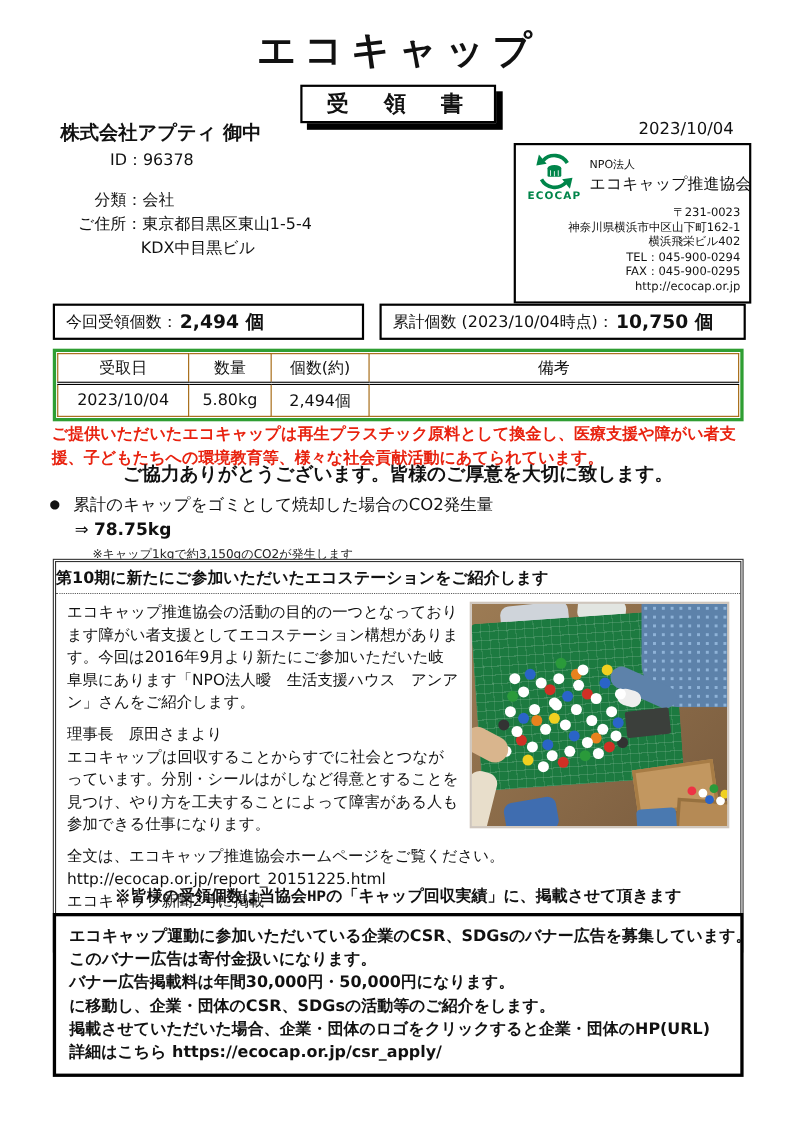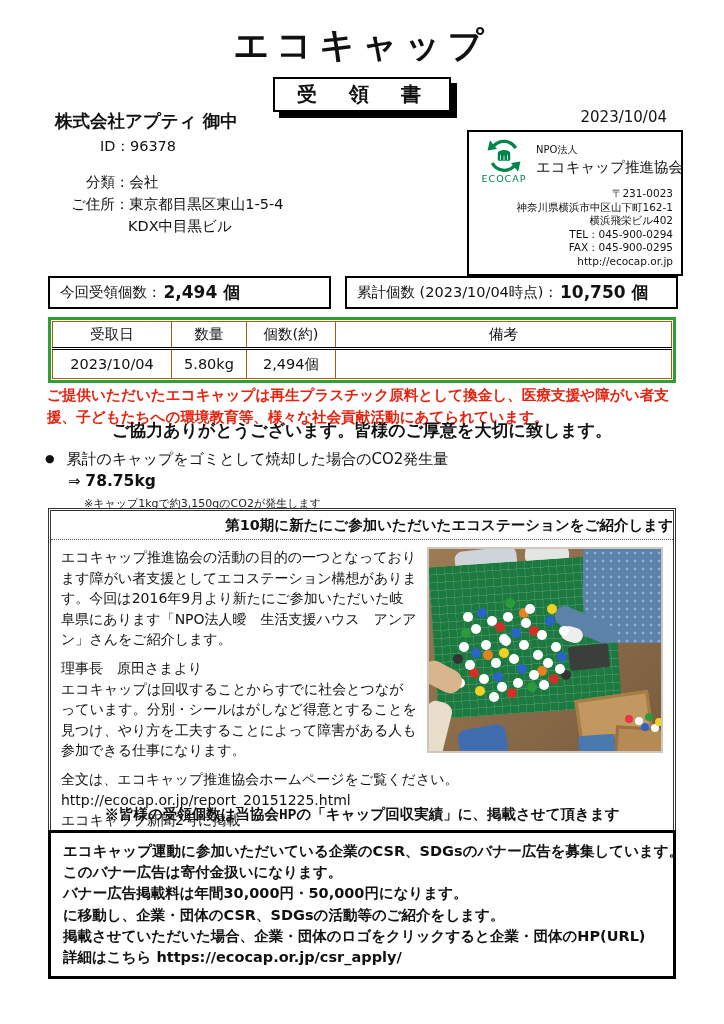--- a/index.html
+++ b/index.html
@@ -20,21 +20,21 @@
   .ind1{padding-left:45px;}
   .ind2{padding-left:31px;margin-top:14px;}
   .ind3{padding-left:16px;}
   .ind4{padding-left:73px;}
   
   .orgbox{position:absolute;left:467px;top:130px;width:216px;min-height:130px;
     border:2px solid #000;box-sizing:border-box;padding:6px 8px 5px 8px;background:#fff;}
   .org-top{display:flex;align-items:flex-start;}
   .logo{width:54px;text-align:center;flex:none;}
   .logo svg{display:block;margin:0 auto;}
-  .logo-text{font-size:9.5px;font-weight:normal;color:#00854a;letter-spacing:1px;margin-top:-1px;}
+  .logo-text{font-size:9.5px;font-weight:bold;color:#00854a;letter-spacing:1px;margin-top:-1px;}
   .org-names{margin-left:5px;padding-top:5px;}
   .org-npo{font-size:10px;}
   .org-name{font-size:14.5px;font-weight:normal;margin-top:1px;white-space:nowrap;}
   .org-addr{margin-top:3px;text-align:right;font-size:10.5px;line-height:13.6px;}
   
   .count-box{position:absolute;top:276px;height:33px;border:2px solid #000;box-sizing:border-box;
     display:flex;align-items:center;padding:0 10px;font-size:14.5px;background:#fff;white-space:nowrap;}
   .count-current{left:48px;width:283px;}
   .count-total{left:345px;width:333px;}
   .count-box b{font-size:17px;margin-left:2px;}
@@ -53,21 +53,21 @@
     font-size:17px;font-weight:bold;}
   
   .co2-l1{position:absolute;left:45px;top:450px;font-size:15px;}
   .co2-l1 .bullet{font-size:11px;vertical-align:2px;margin-right:12px;}
   .co2-l2{position:absolute;left:68px;top:472px;font-size:15px;}
   .co2-l2 b{font-size:15.5px;}
   .co2-note{position:absolute;left:84px;top:496px;font-size:11px;color:#222;}
   
   .ecobox{position:absolute;left:48px;top:508px;width:628px;box-sizing:border-box;
     border:3px double #333;background:#fff;}
-  .eco-title{font-size:14.5px;font-weight:bold;text-align:right;padding:5px 0 4px;
+  .eco-title{font-size:14.5px;font-weight:bold;text-align:left;padding:5px 0 4px;
     border-bottom:1px dotted #555;}
   .eco-body{padding:7px 10px 4px 10px;font-size:14px;line-height:20.6px;overflow:hidden;}
   .eco-body p{margin:0;}
   .eco-body p.gap{margin-top:8px;}
   .eco-footer{clear:both;border-top:1px solid #888;padding:4px 10px 5px;font-size:14px;}
   
   .eco-photo{float:right;width:232px;height:202px;margin:0 0 4px 10px;position:relative;
     border:2px solid #cfc6bd;overflow:hidden;background:linear-gradient(135deg,#9c7b54,#7a5c3e);}
   .ph{position:absolute;}
   .ph-table{left:4px;top:12px;width:184px;height:152px;background:#1c7a40;border-radius:4px;

